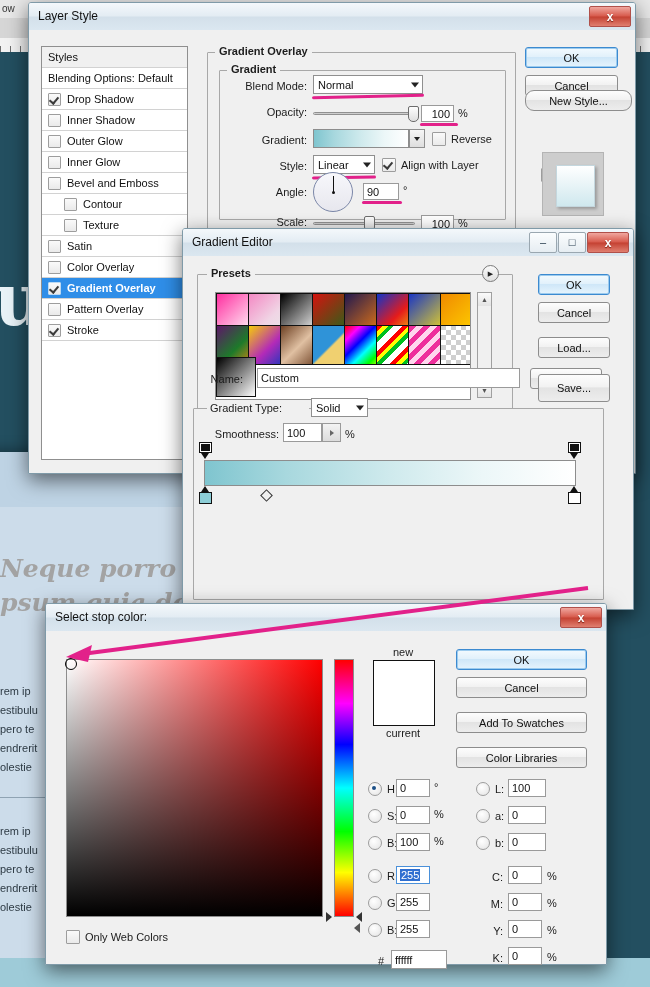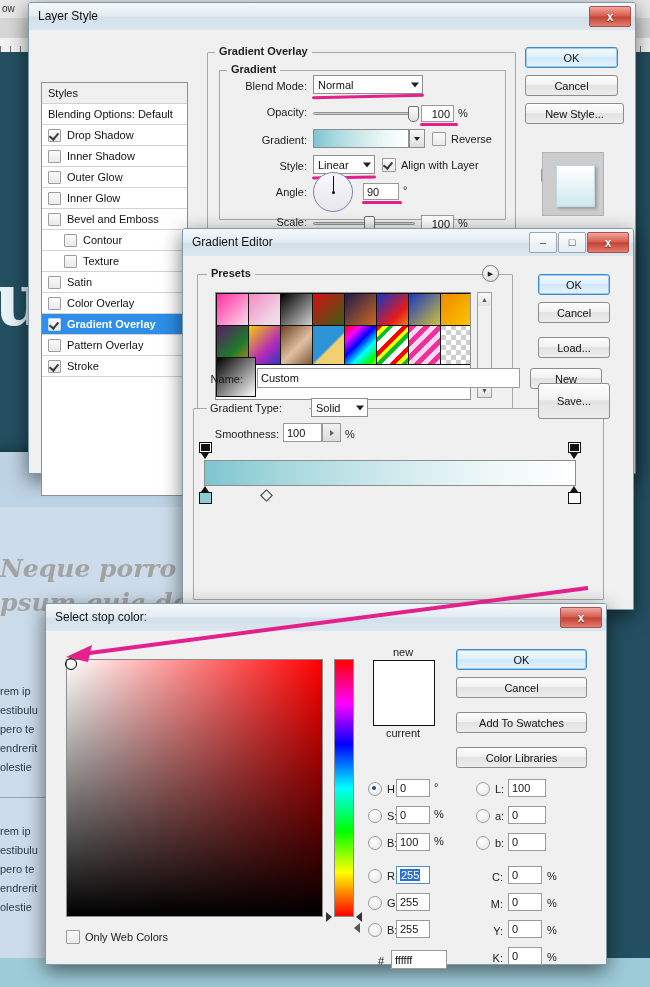--- a/index.html
+++ b/index.html
@@ -74,21 +74,21 @@
   .radio{width:12px;height:12px;border-radius:50%;border:1px solid #9d9d9d;
        background:radial-gradient(circle at 40% 35%,#ffffff,#e3e3e3);margin-right:5px;flex:none;position:relative;}
   .radio.on:after{content:"";position:absolute;left:3px;top:3px;width:4px;height:4px;border-radius:50%;background:#1b4f86;}
   .slider-track{position:absolute;height:3px;background:linear-gradient(to bottom,#b6b6b6,#e6e6e6);
        border:1px solid #909090;border-radius:2px;box-sizing:border-box;}
   .slider-knob{position:absolute;width:9px;height:14px;border:1px solid #6d6d6d;border-radius:2px 2px 5px 5px;
        background:linear-gradient(to bottom,#fdfdfd,#dfdfdf);}
   .pinkline{position:absolute;height:3px;background:#e2218a;border-radius:2px;}
 
   
-  .styles-list{position:absolute;background:#fff;border:1px solid #8f8f8f;overflow:hidden;margin-top:36px;}
+  .styles-list{position:absolute;background:#fff;border:1px solid #8f8f8f;overflow:hidden;}
   .srow{position:relative;height:21px;border-bottom:1px solid #d2d2d2;display:flex;align-items:center;
         padding-left:6px;font-size:11px;color:#111;box-sizing:border-box;}
   .srow.hdr{background:#f0f0f0;font-weight:normal;}
   .srow.active{background:#2f8ee8;color:#fff;font-weight:bold;}
   .srow.active .box{border-color:#bcd9f2;}
   .srow .box{width:11px;height:11px;margin-right:6px;}
   .srow.indent{padding-left:22px;}
 
   
   .gradbar{position:absolute;border:1px solid #8d8d8d;box-sizing:border-box;
@@ -289,21 +289,21 @@
       </div>
     <div class="lbl" style="left:429px;top:187px;width:12px;text-align:left;">%</div>
     <div class="pinkline" style="left:391px;top:203px;width:38px;"></div>
 
     <div class="btn default" style="left:496px;top:17px;width:93px;height:21px;">
       <span>OK</span>
       </div>
     <div class="btn" style="left:496px;top:45px;width:93px;height:21px;">
       <span>Cancel</span>
       </div>
-    <div class="btn" style="left:496px;top:73px;width:99px;height:21px;">
+    <div class="btn" style="left:496px;top:60px;width:107px;height:21px;border-radius:9px;">
       <span>New Style...</span>
       </div>
     <div class="chk" style="left:512px;top:101px;margin-top:37px;">
       <span class="box on"></span>
       <span>Preview</span>
       </div>
     <div style="position:absolute;left:513px;top:122px;width:60px;height:62px;background:#cdcdcd;border:1px solid #b4b4b4;">
       <div style="position:absolute;left:13px;top:12px;width:37px;height:40px;border:1px solid #c4d7de;background:linear-gradient(to bottom,#ffffff,#cfe8ee);box-shadow:2px 2px 3px rgba(0,0,0,.25);"></div>
     </div>
   </div>
@@ -408,21 +408,21 @@
 
     <div class="btn default" style="left:355px;top:18px;width:72px;height:21px;">
       <span>OK</span>
       </div>
     <div class="btn" style="left:355px;top:46px;width:72px;height:21px;">
       <span>Cancel</span>
       </div>
     <div class="btn" style="left:355px;top:81px;width:72px;height:21px;">
       <span>Load...</span>
       </div>
-    <div class="btn" style="left:355px;top:127px;width:72px;height:36px;text-align:right;">
+    <div class="btn" style="left:355px;top:118px;width:72px;height:28px;text-align:right;">
       <span>Save...</span>
       </div>
   </div>
 </div>
 
 <div class="dlg-frame" style="left:45px;top:603px;width:560px;height:360px;">
   <div class="titlebar">
     <div class="title-txt">Select stop color:</div>
     <div class="winbtns">
       <div class="wbtn close">

